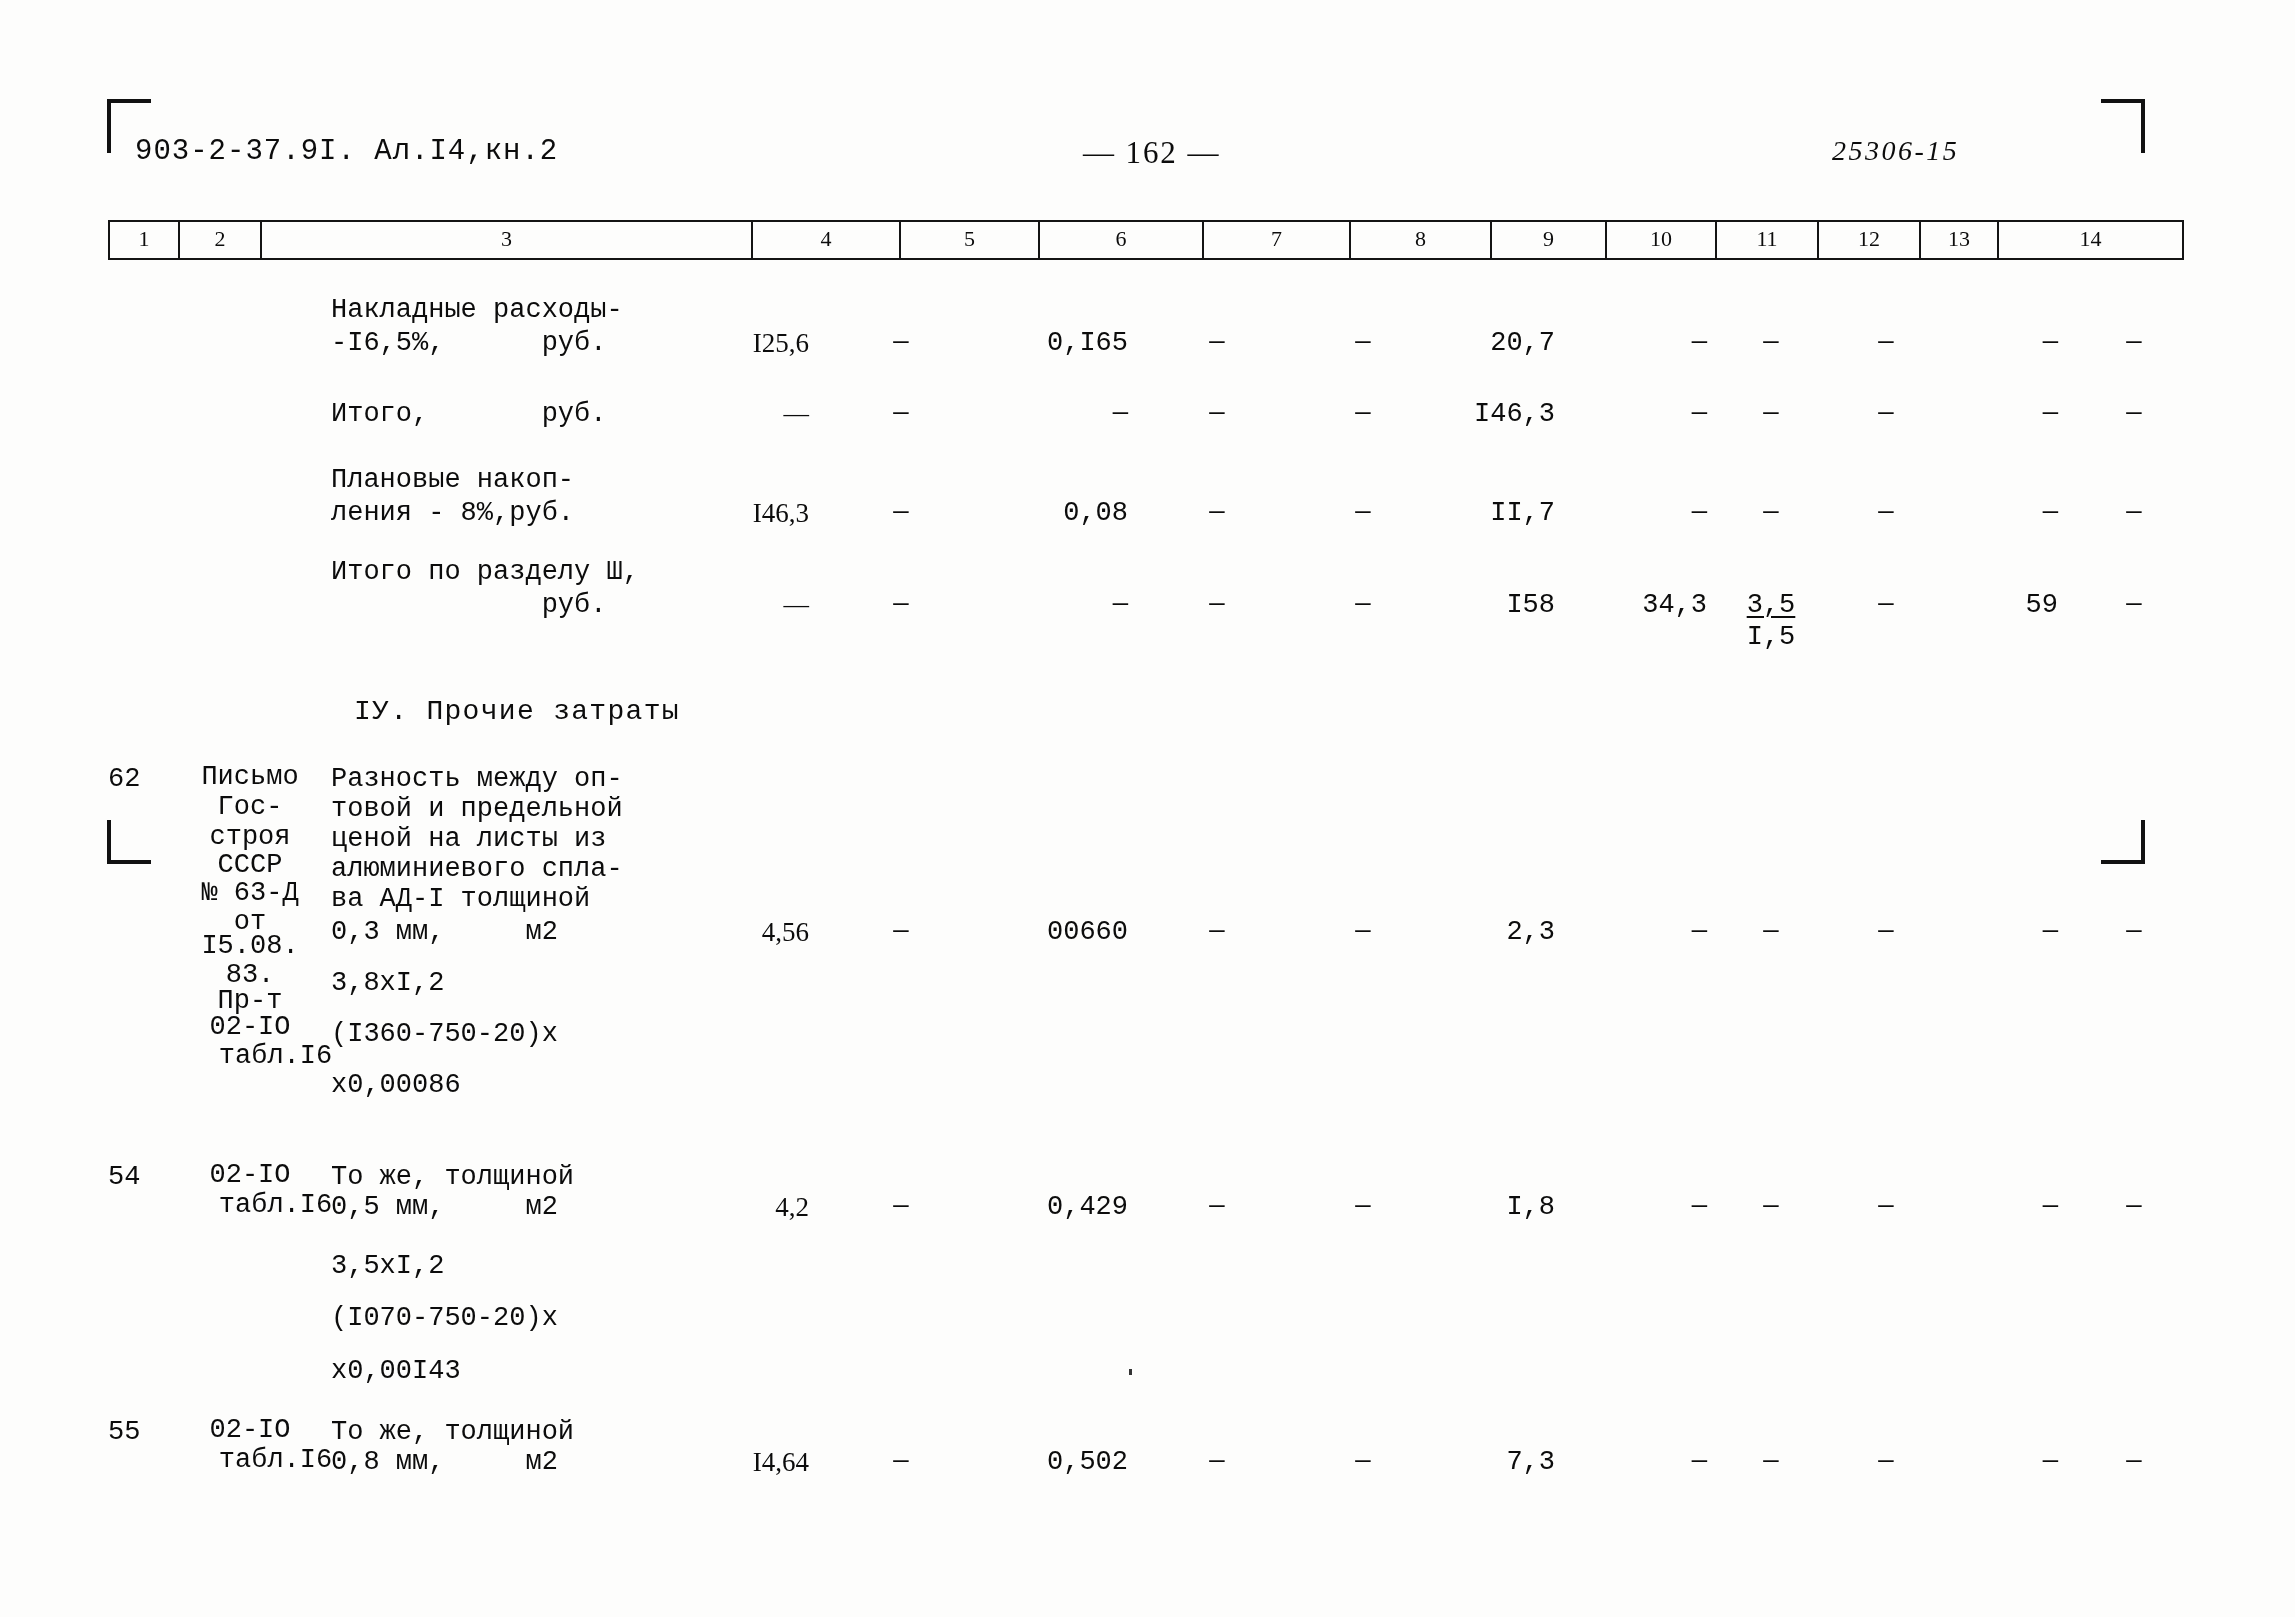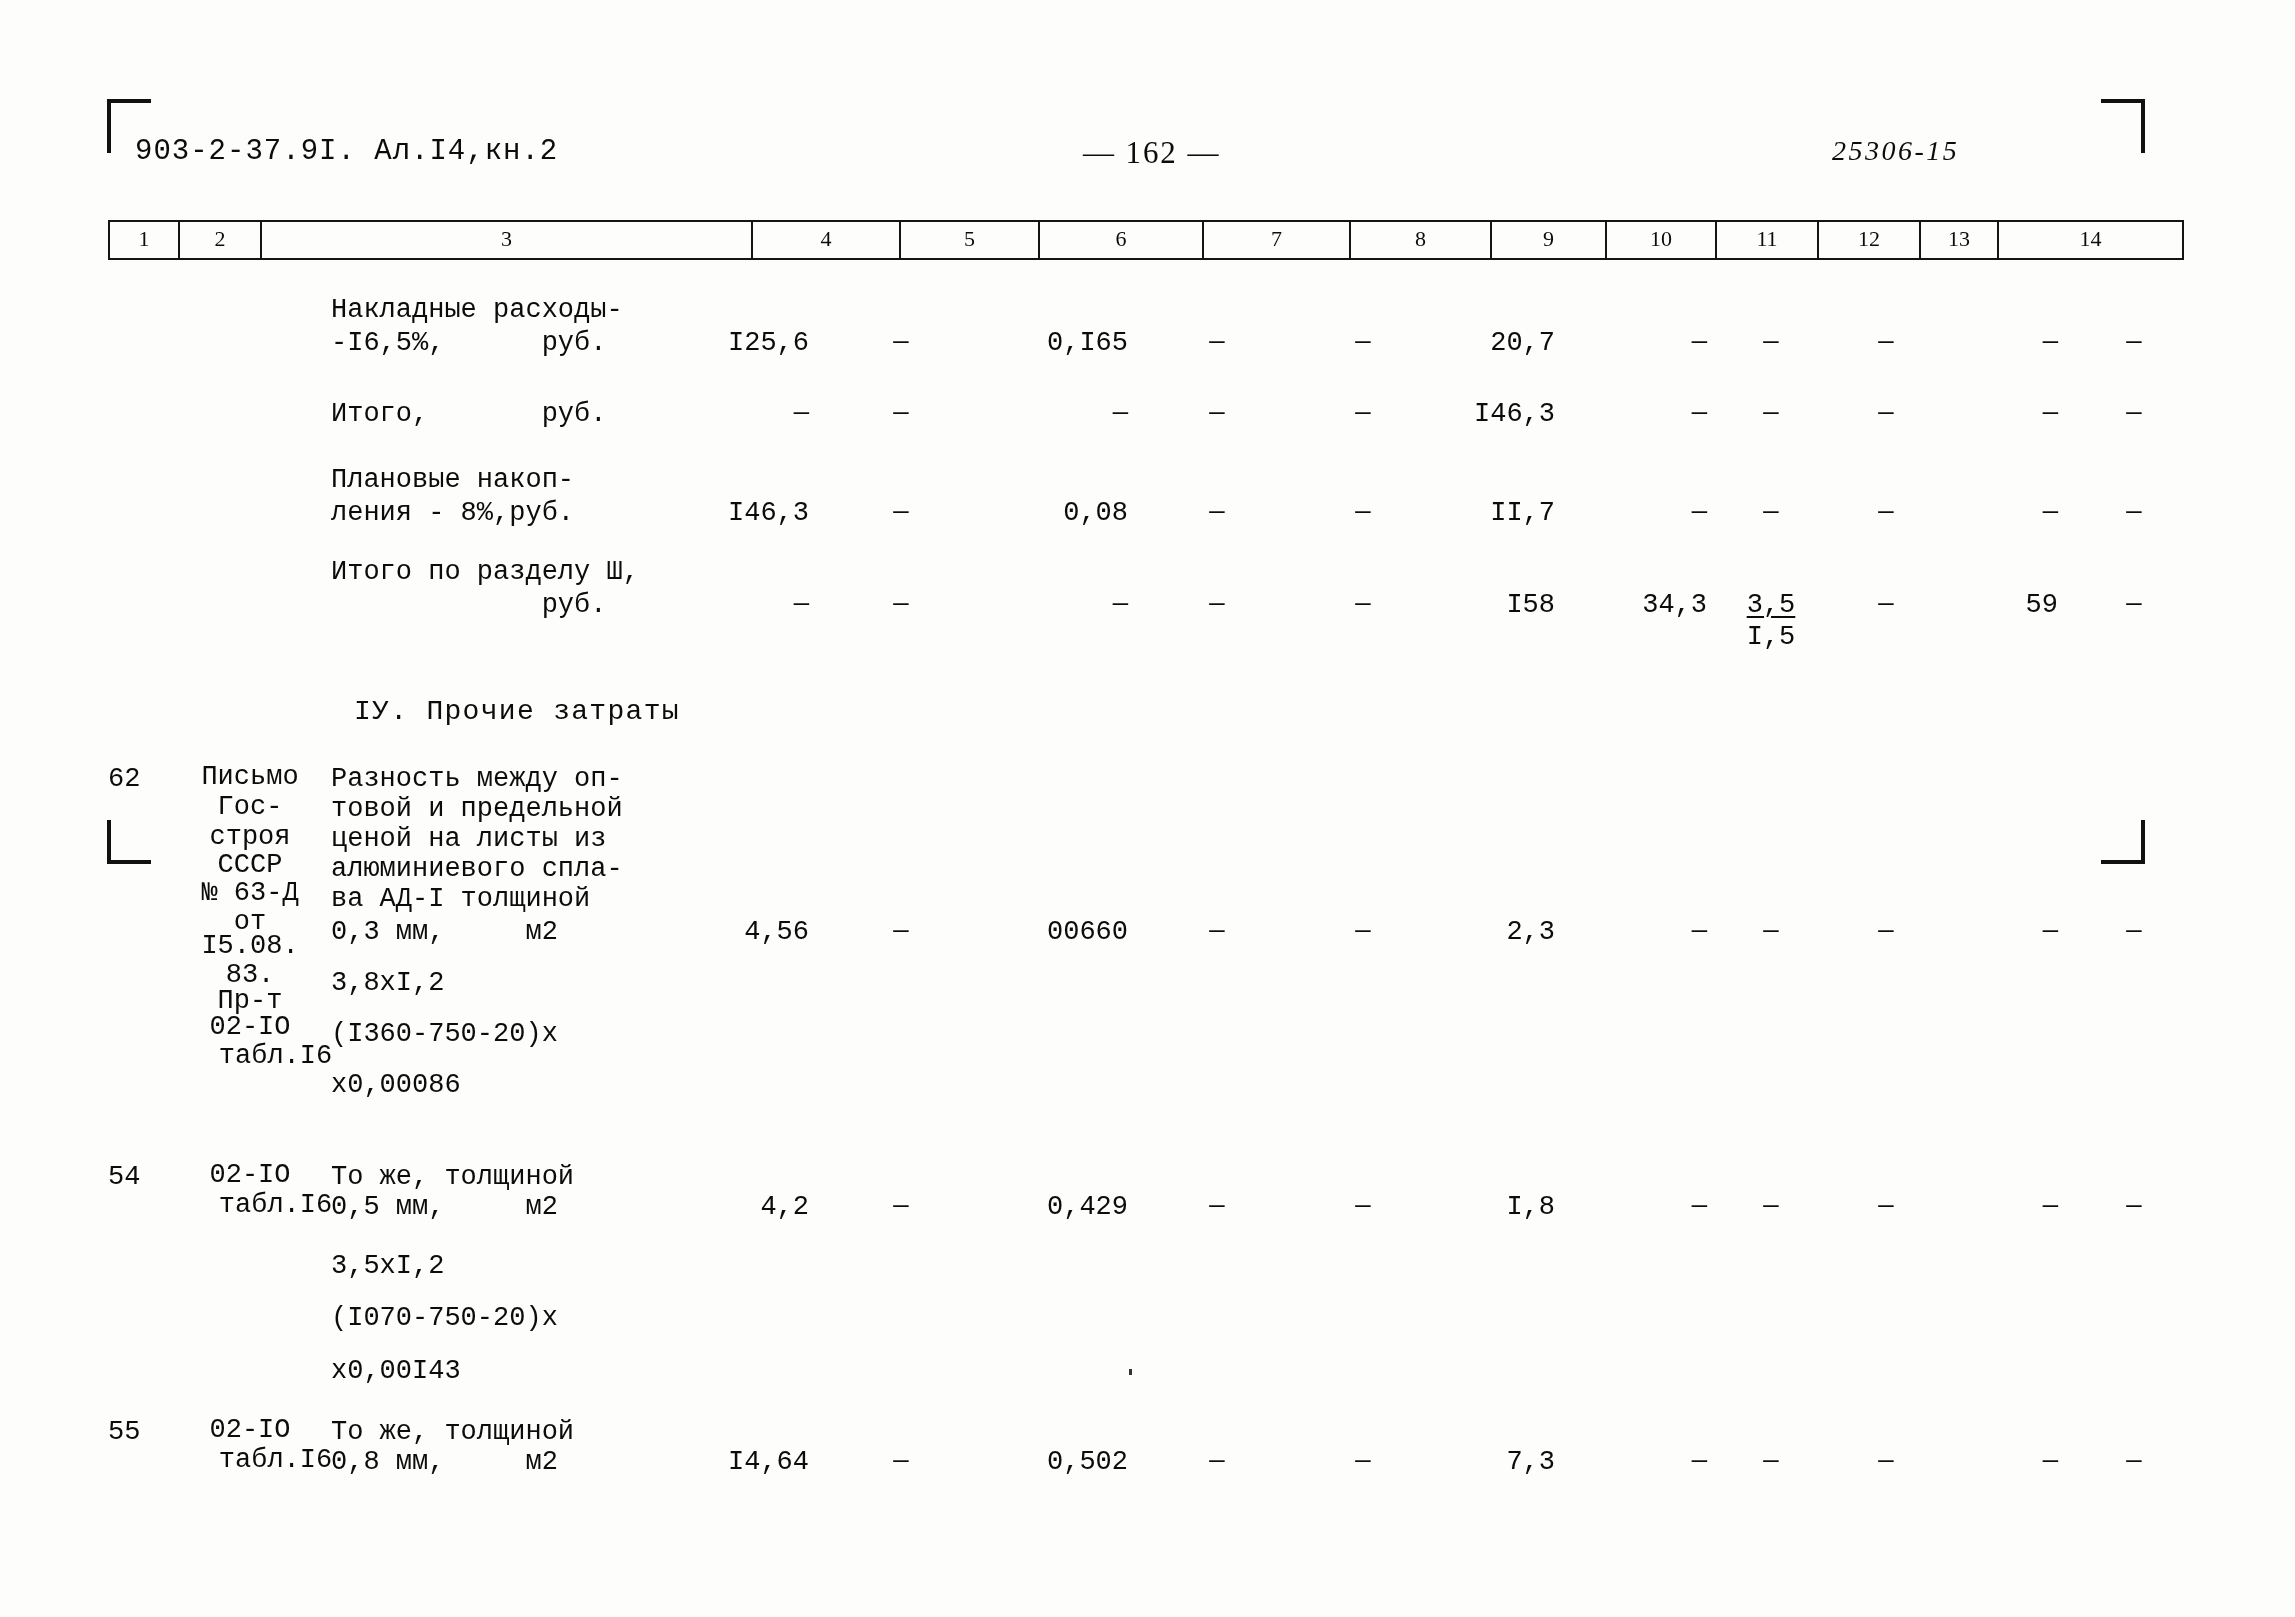--- a/index.html
+++ b/index.html
@@ -56,21 +56,21 @@
   .colhead .cell:last-child{border-right:none;}
 
   
   .sheet{position:absolute;left:0;top:0;width:2295px;height:1618px;}
   .row{position:absolute;left:0;width:2295px;}
   .c{position:absolute;white-space:pre;font-size:27px;line-height:32.5px;}
 
   .c1 {left:108px;  width:70px; text-align:left;}
   .c2 {left:180px;  width:140px; text-align:center;}
   .c3 {left:331px;  width:319px; text-align:left;}
-  .c4 {left:669px; width:140px; text-align:right;}
+  .c4 {left:669px; width:140px; text-align:right;font-family:Liberation Serif, serif;}
   .c5 {left:847px; width:108px; text-align:center;}
   .c6 {left:975px; width:153px; text-align:right;}
   .c7 {left:1166px; width:102px; text-align:center;}
   .c8 {left:1312px; width:102px; text-align:center;}
   .c9 {left:1421px; width:134px; text-align:right;}
   .c10{left:1586px; width:121px; text-align:right;}
   .c11{left:1720px; width:102px; text-align:center;}
   .c12{left:1835px; width:102px; text-align:center;}
   .c13{left:1937px; width:121px; text-align:right;}
   .c14{left:2083px; width:102px; text-align:center;}

